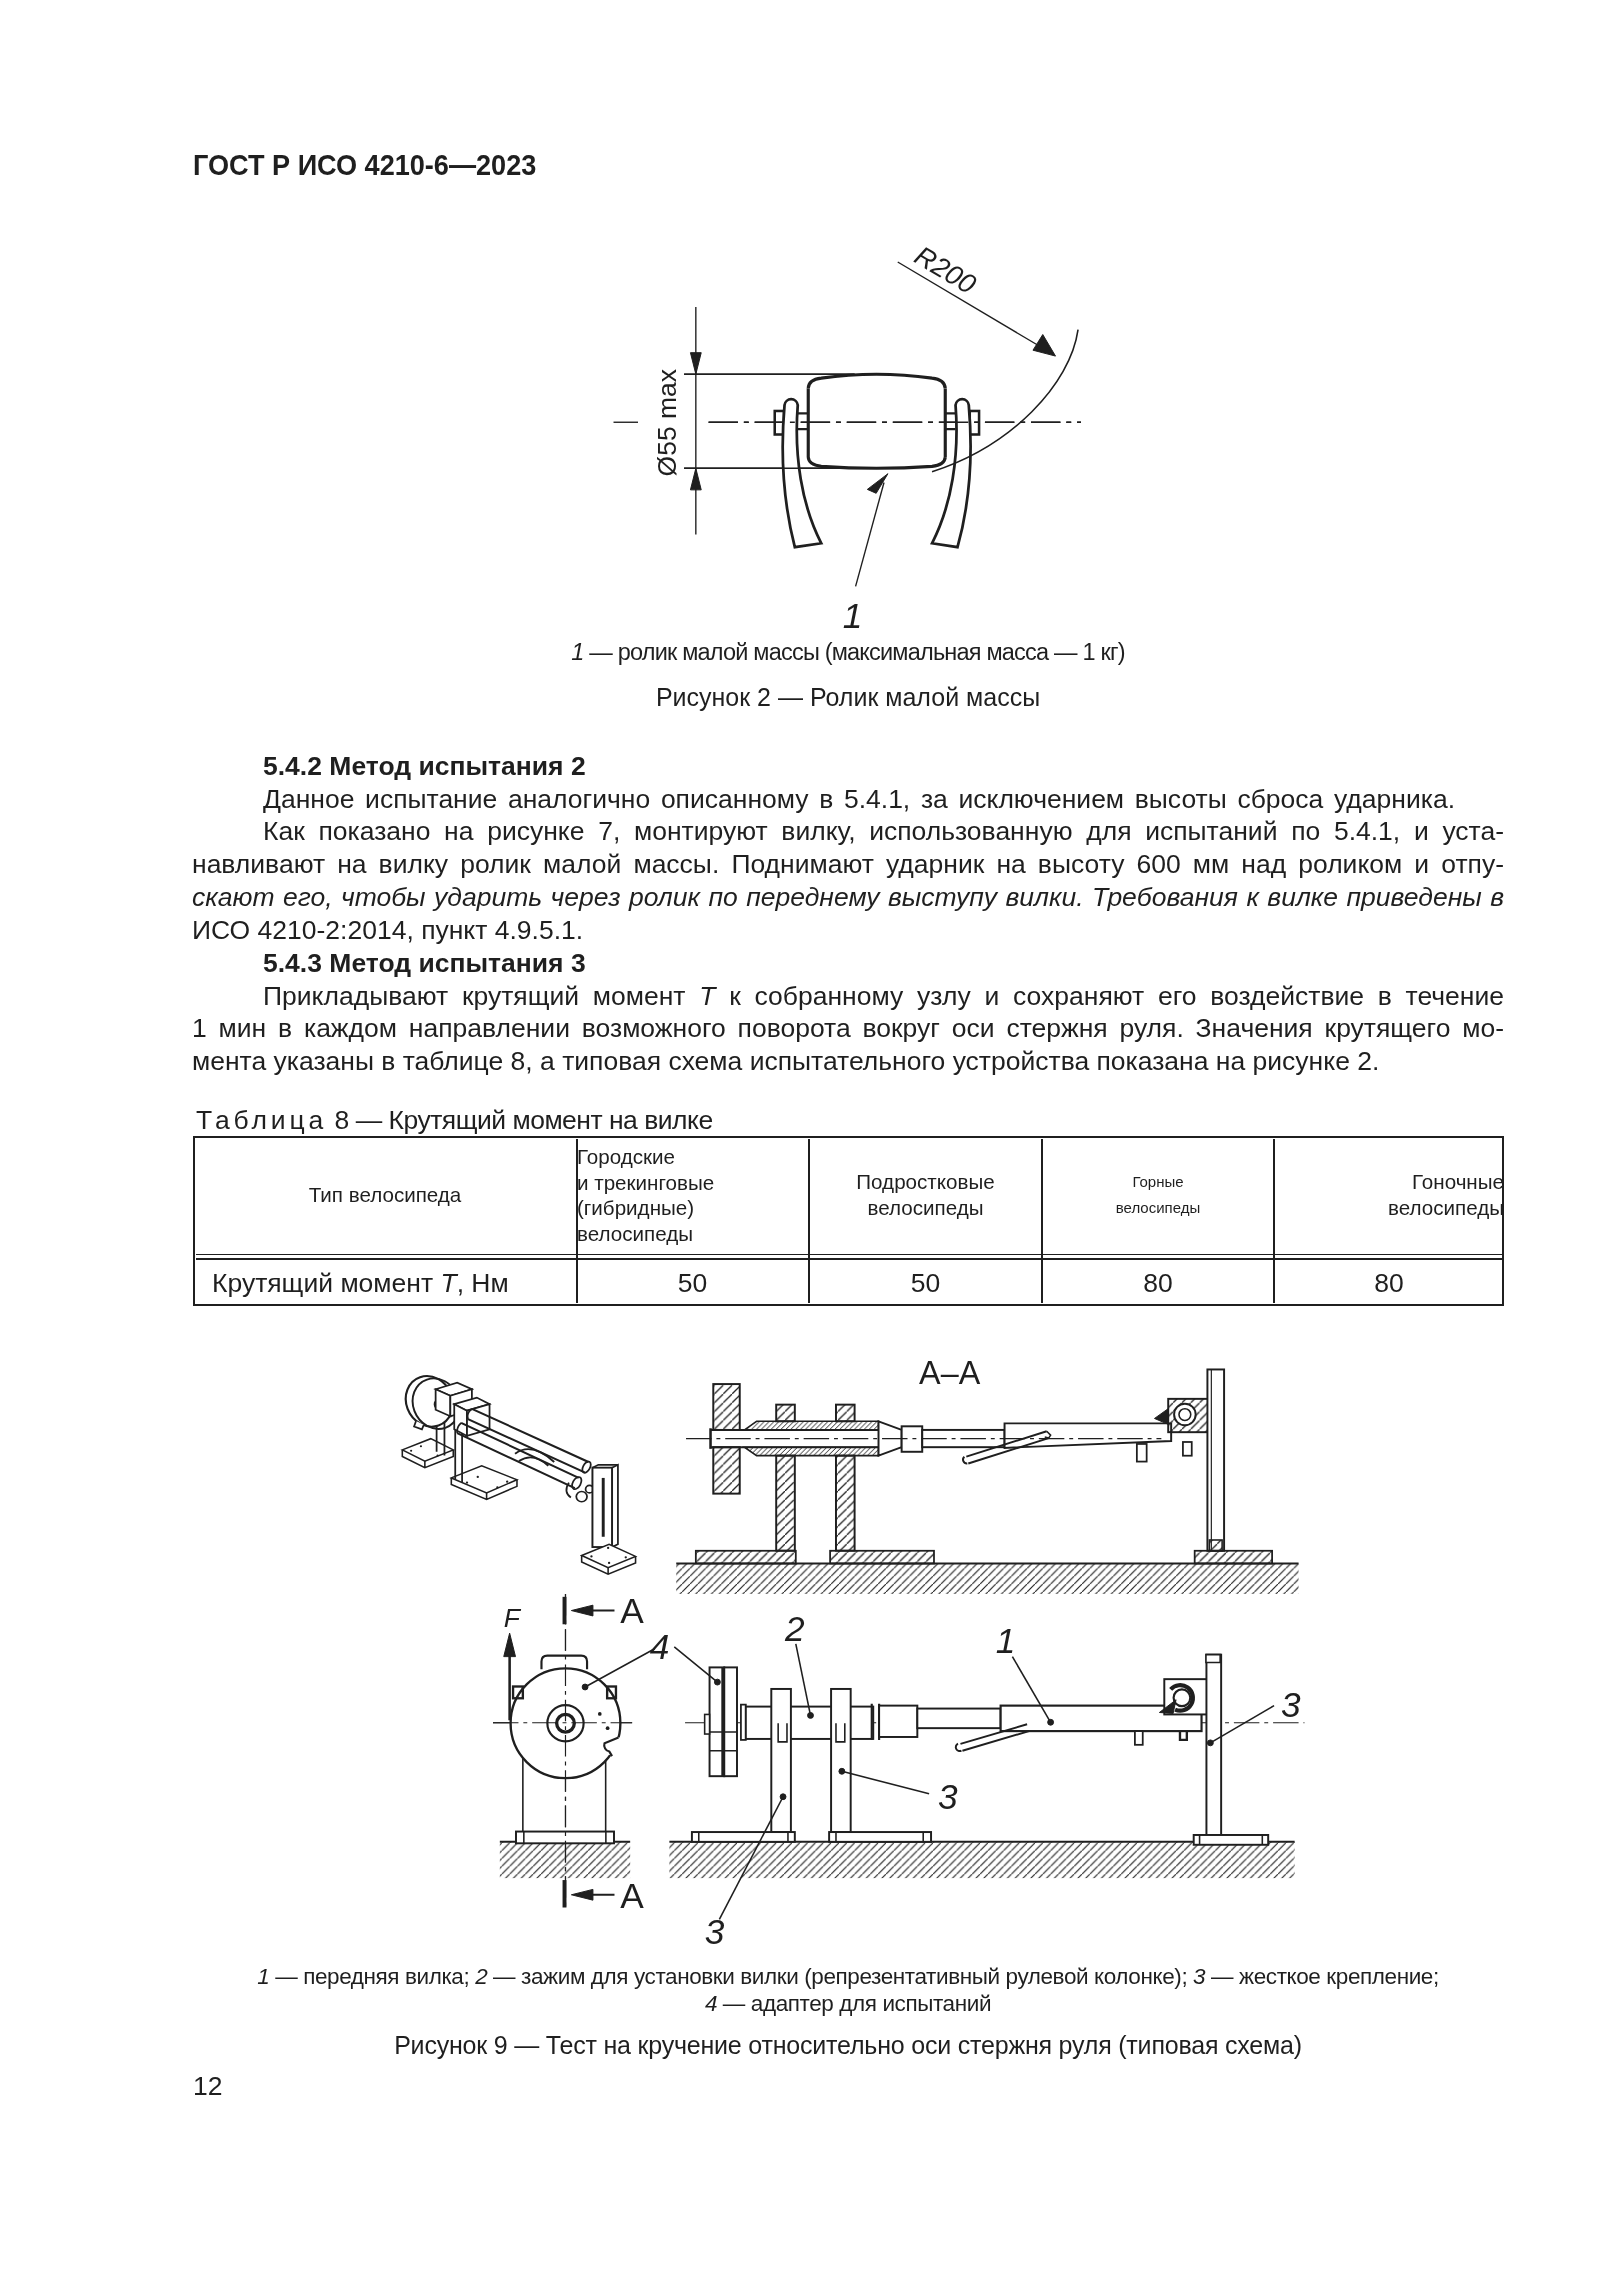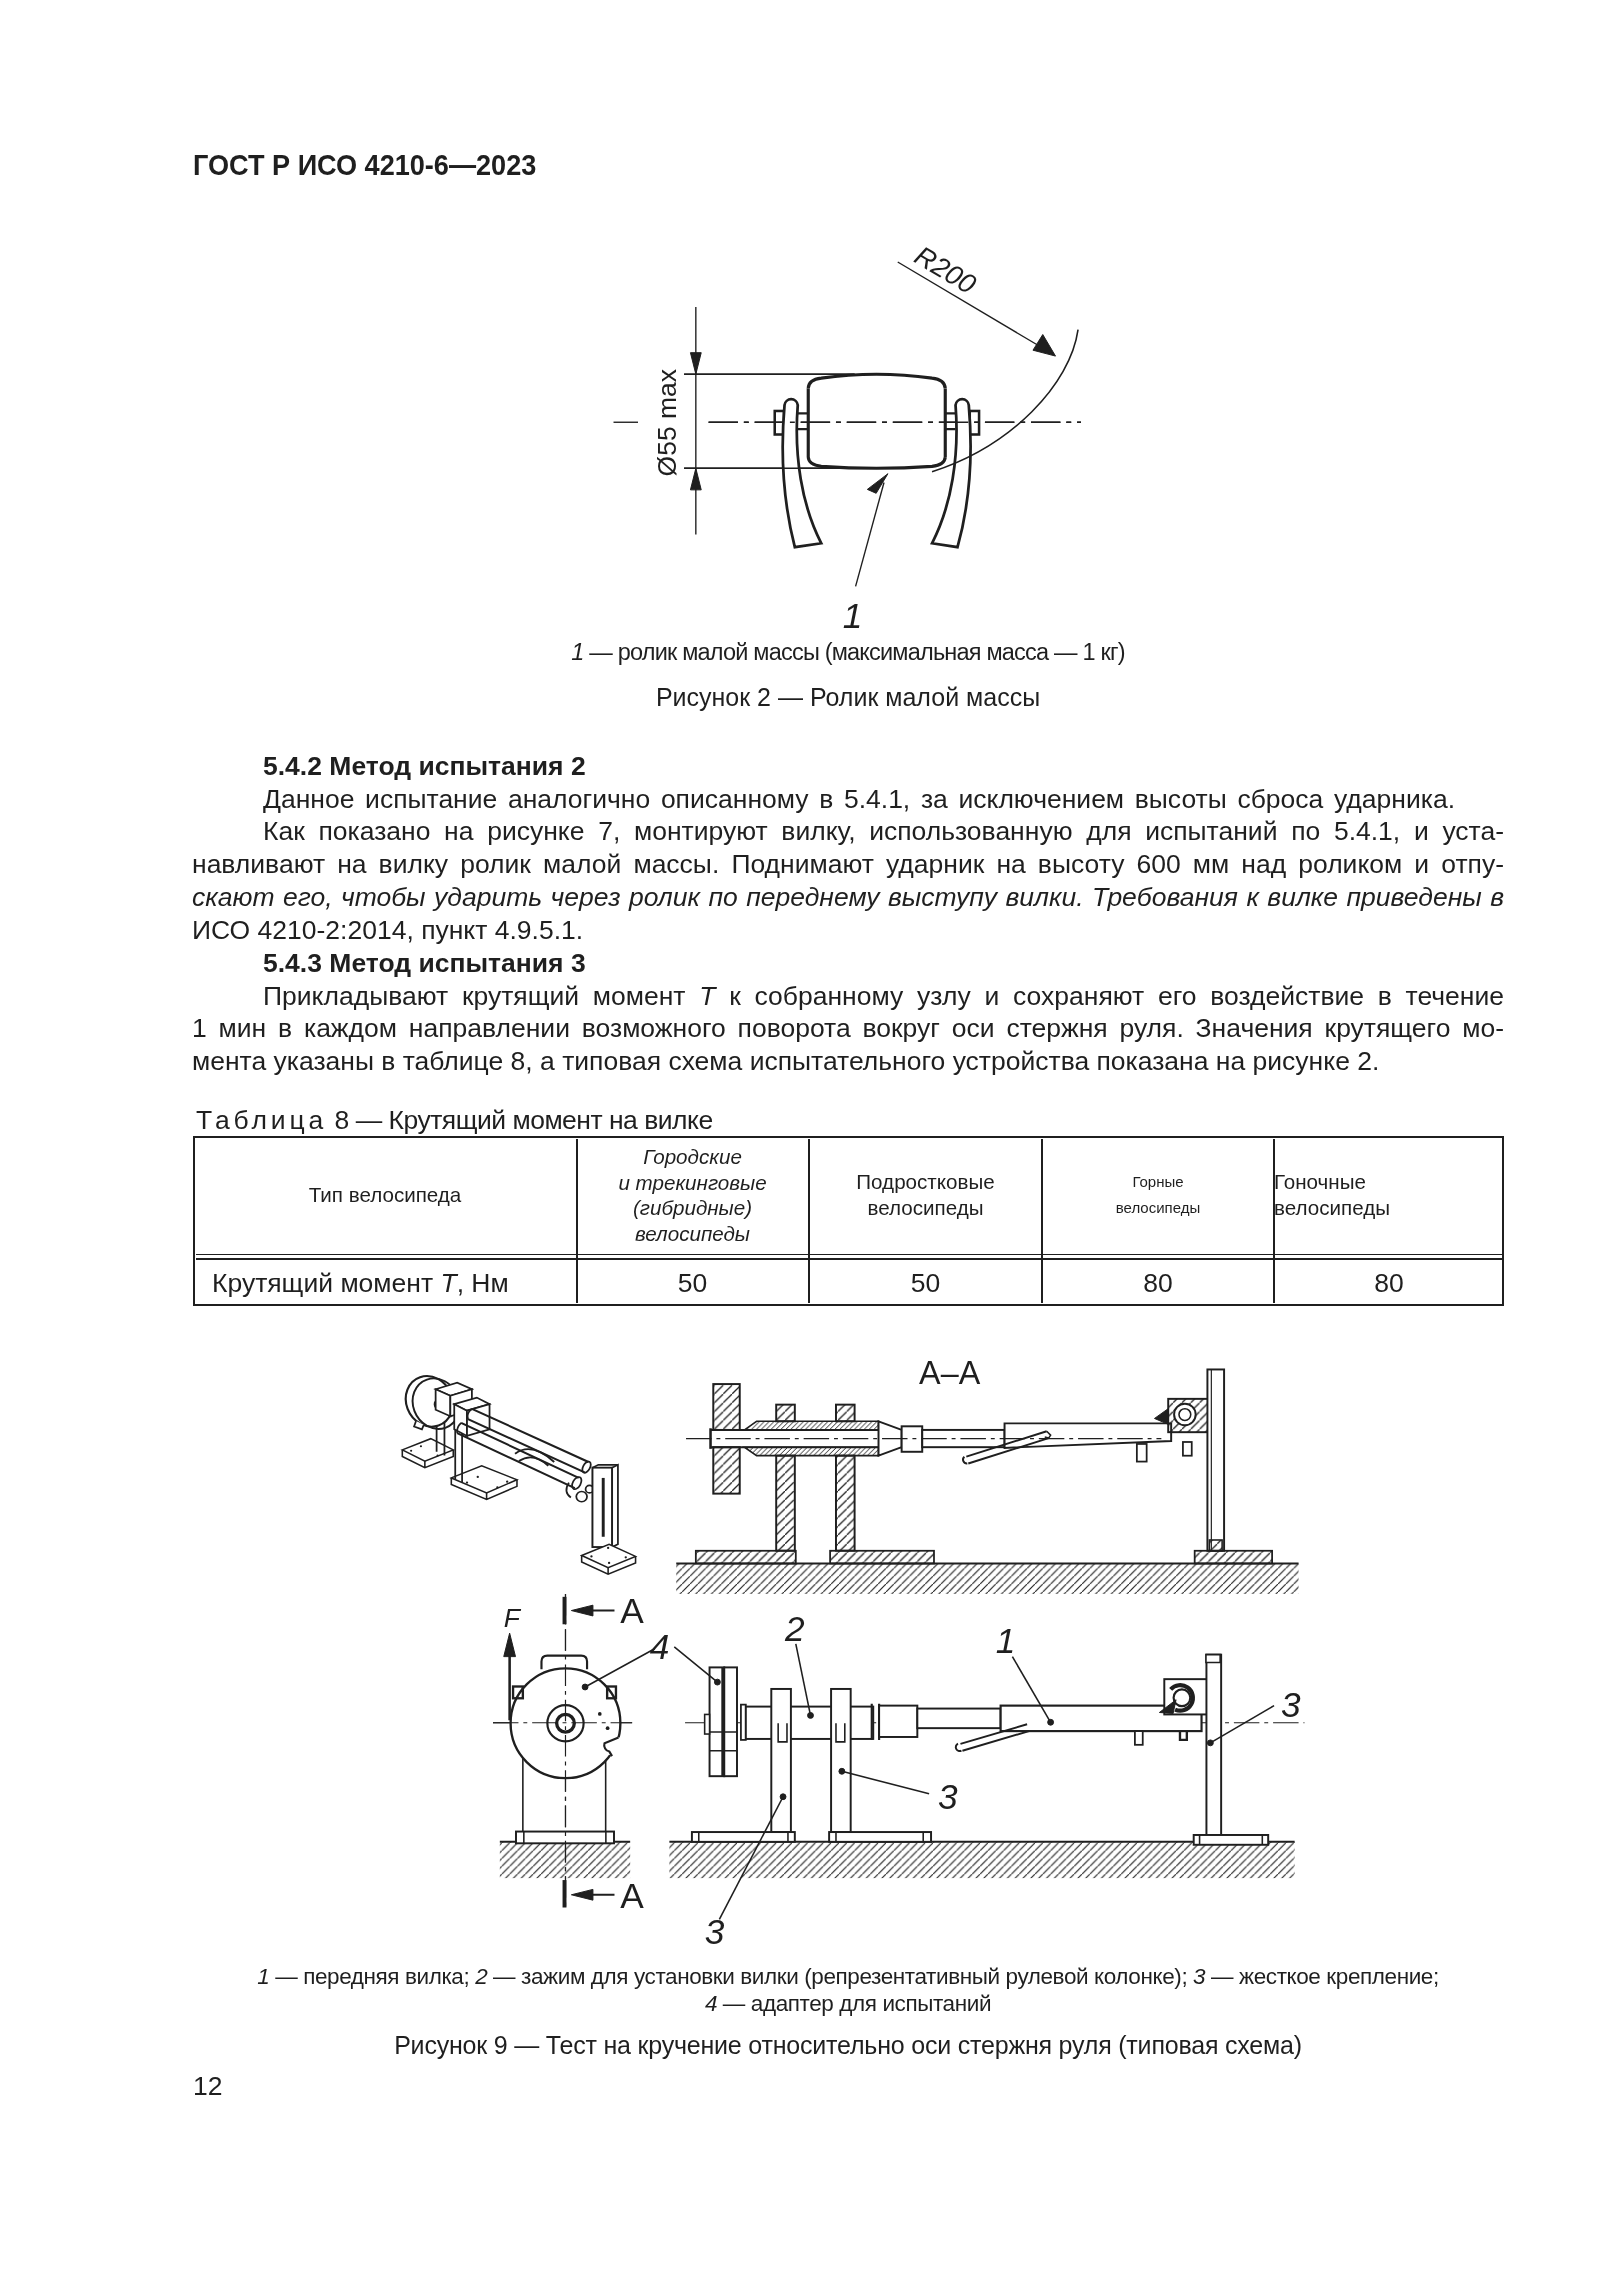--- a/index.html
+++ b/index.html
@@ -34,24 +34,24 @@
 <div class="abs" style="left:196px;top:1104px;font-size:26.5px;line-height:33px;"><span style="letter-spacing:3.9px;">Таблица</span> <span style="letter-spacing:-0.5px;">8 — Крутящий момент на вилке</span></div>
 
 <div class="abs" style="left:193px;top:1136px;width:1311px;height:170px;border:2.9px solid #1f1f1f;box-sizing:border-box;"></div>
 <div class="abs" style="left:576px;top:1139px;width:2px;height:164px;background:#1f1f1f;"></div>
 <div class="abs" style="left:808px;top:1139px;width:2px;height:164px;background:#1f1f1f;"></div>
 <div class="abs" style="left:1041px;top:1139px;width:2px;height:164px;background:#1f1f1f;"></div>
 <div class="abs" style="left:1273px;top:1139px;width:2px;height:164px;background:#1f1f1f;"></div>
 <div class="abs" style="left:196px;top:1254px;width:1306px;height:1px;background:#1f1f1f;"></div>
 <div class="abs" style="left:196px;top:1258px;width:1306px;height:2px;background:#1f1f1f;"></div>
 <div class="abs" style="left:193px;top:1182px;width:384px;text-align:center;font-size:20.6px;line-height:25.5px;">Тип велосипеда</div>
-<div class="abs" style="left:577px;top:1144px;width:231px;text-align:center;font-size:20.6px;line-height:25.5px;font-style:italic;">Городские<br>и трекинговые<br>(гибридные)<br>велосипеды</div>
+<div class="abs" style="left:577px;top:1144px;width:231px;font-size:20.6px;line-height:25.5px;">Городские<br>и трекинговые<br>(гибридные)<br>велосипеды</div>
 <div class="abs" style="left:809px;top:1169px;width:233px;text-align:center;font-size:20.6px;line-height:25.5px;">Подростковые<br>велосипеды</div>
 <div class="abs" style="left:1042px;top:1169px;width:232px;text-align:center;font-size:15px;line-height:25.5px;">Горные<br>велосипеды</div>
-<div class="abs" style="left:1274px;top:1169px;width:230px;text-align:left;font-size:20.6px;line-height:25.5px;">Гоночные<br>велосипеды</div>
+<div class="abs" style="left:1274px;top:1169px;width:230px;text-align:right;font-size:20.6px;line-height:25.5px;">Гоночные<br>велосипеды</div>
 <div class="abs" style="left:212px;top:1267px;font-size:26.5px;line-height:33px;">Крутящий момент <i>Т</i>, Нм</div>
 <div class="abs" style="left:577px;top:1267px;width:231px;text-align:center;font-size:26.5px;line-height:33px;">50</div>
 <div class="abs" style="left:809px;top:1267px;width:233px;text-align:center;font-size:26.5px;line-height:33px;">50</div>
 <div class="abs" style="left:1042px;top:1267px;width:232px;text-align:center;font-size:26.5px;line-height:33px;">80</div>
 <div class="abs" style="left:1274px;top:1267px;width:230px;text-align:center;font-size:26.5px;line-height:33px;">80</div>
 
 <div class="abs ctr" style="top:1964px;font-size:22.5px;letter-spacing:-0.4px;"><i>1</i> — передняя вилка; <i>2</i> — зажим для установки вилки (репрезентативный рулевой колонке); <i>3</i> — жесткое крепление;</div>
 <div class="abs ctr" style="top:1991px;font-size:22.5px;letter-spacing:-0.4px;"><i>4</i> — адаптер для испытаний</div>
 <div class="abs ctr" style="top:2031px;font-size:25px;letter-spacing:-0.2px;">Рисунок 9 — Тест на кручение относительно оси стержня руля (типовая схема)</div>
 <div class="abs" style="left:193px;top:2071px;font-size:26.5px;">12</div>

